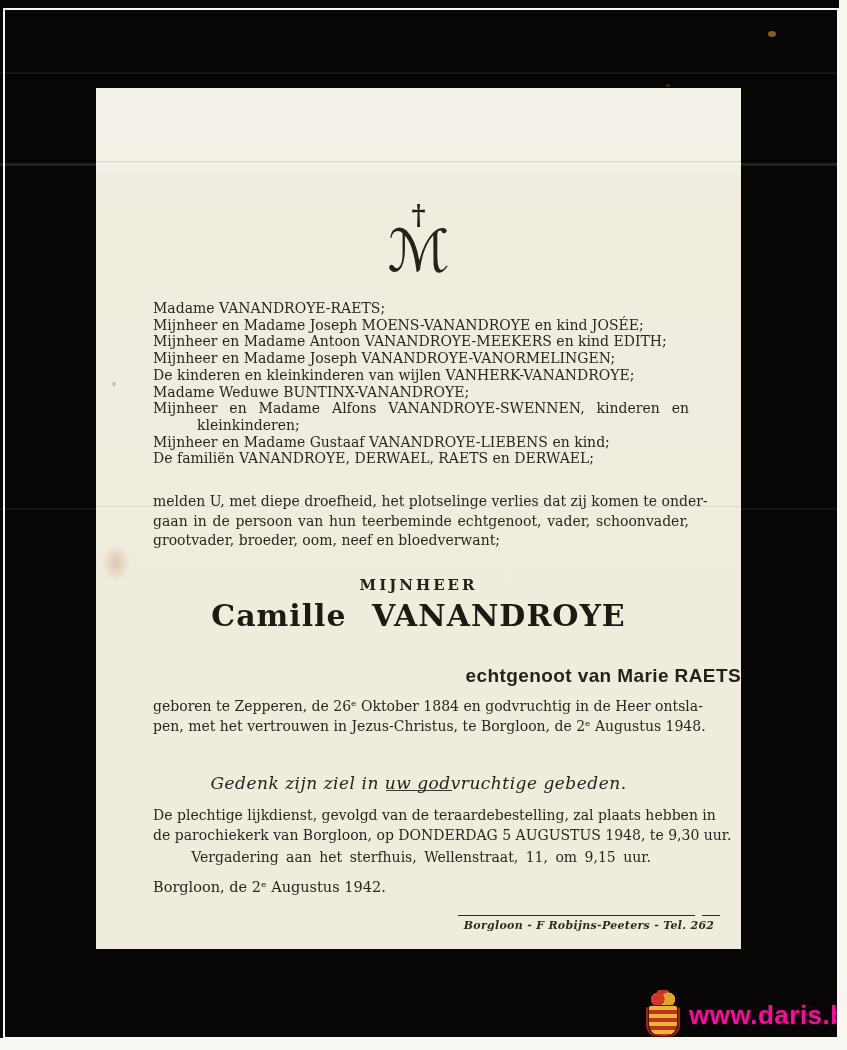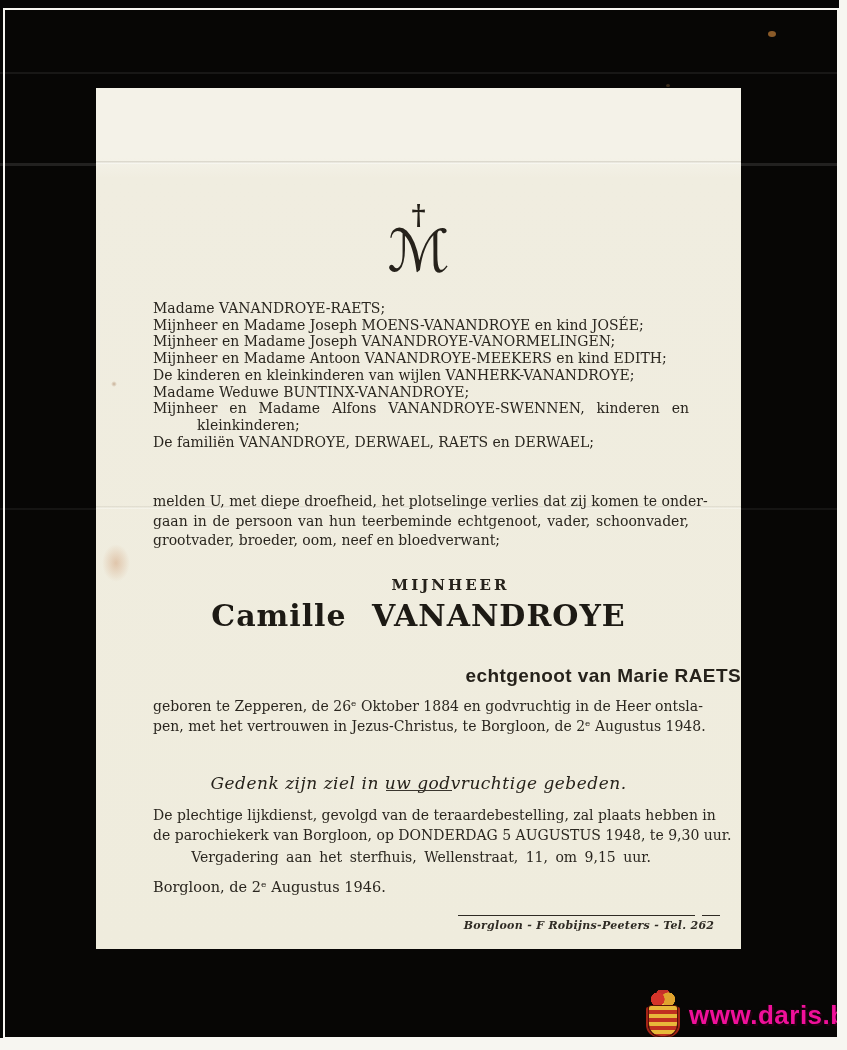--- a/index.html
+++ b/index.html
@@ -50,21 +50,21 @@
   .names div { white-space:nowrap; }
   .names .indent { padding-left:44px; }
   .jline { text-align:justify; text-align-last:justify; white-space:nowrap; }
 
   .para { position:absolute; left:57px; width:536px; font-size:14px; line-height:19.5px; }
   .announce { top:404px; }
   .life     { top:609px; }
   .service  { top:718px; }
 
   .mijnheer { position:absolute; top:488px; left:0; width:100%; text-align:center;
-              font-size:15px; letter-spacing:3px; font-weight:600; color:#26221b;margin-left:32px; }
+              font-size:15px; letter-spacing:3px; font-weight:600; color:#26221b; }
   .bigname  { position:absolute; top:510px; left:0; width:100%; text-align:center;
               font-size:30px; font-weight:bold; letter-spacing:1px; word-spacing:14px;
               color:#1d1a14; }
   .spouse   { position:absolute; top:577px; left:0; width:100%; text-align:right;
               font-family:"Liberation Sans", sans-serif; font-weight:bold;
               font-size:19px; letter-spacing:0.4px; color:#26221b; }
 
   .prayer { position:absolute; top:673px; left:0; width:100%; text-align:center;
             font-style:italic; font-size:17px; letter-spacing:0.5px; color:#26221b;margin-top:12px; }
   .prayer-rule { position:absolute; top:702px; left:50%; margin-left:-33px; width:66px;
@@ -118,26 +118,27 @@
     <div class="fold f2"></div>
     <div class="stain b1"></div>
     <div class="stain b2"></div>
 
     <div class="cross">†</div>
     <div class="monogram">ℳ</div>
 
     <div class="names">
       <div>Madame VANANDROYE-RAETS;</div>
       <div>Mijnheer en Madame Joseph MOENS-VANANDROYE en kind JOSÉE;</div>
+      <div>Mijnheer en Madame Antoon VANANDROYE-MEEKERS en kind EDITH;</div>
       <div>Mijnheer en Madame Joseph VANANDROYE-VANORMELINGEN;</div>
-      <div>Mijnheer en Madame Antoon VANANDROYE-MEEKERS en kind EDITH;</div>
       <div>De kinderen en kleinkinderen van wijlen VANHERK-VANANDROYE;</div>
       <div>Madame Weduwe BUNTINX-VANANDROYE;</div>
       <div class="jline">Mijnheer en Madame Alfons VANANDROYE-SWENNEN, kinderen en</div>
       <div class="indent">kleinkinderen;</div>
+      <div>Mijnheer en Madame Gustaaf VANANDROYE-LIEBENS en kind;</div>
       <div>De familiën VANANDROYE, DERWAEL, RAETS en DERWAEL;</div>
     </div>
 
     <div class="para announce">
       <div class="jline">melden U, met diepe droefheid, het plotselinge verlies dat zij komen te onder-</div>
       <div class="jline">gaan in de persoon van hun teerbeminde echtgenoot, vader, schoonvader,</div>
       <div>grootvader, broeder, oom, neef en bloedverwant;</div>
     </div>
 
     <div class="mijnheer">MIJNHEER</div>
@@ -151,21 +152,21 @@
 
     <div class="prayer">Gedenk zijn ziel in uw godvruchtige gebeden.</div>
     <div class="prayer-rule"></div>
 
     <div class="para service">
       <div class="jline">De plechtige lijkdienst, gevolgd van de teraardebestelling, zal plaats hebben in</div>
       <div class="jline">de parochiekerk van Borgloon, op DONDERDAG 5 AUGUSTUS 1948, te 9,30 uur.</div>
     </div>
 
     <div class="gathering">Vergadering aan het sterfhuis, Wellenstraat, 11, om 9,15 uur.</div>
-    <div class="dateline">Borgloon, de 2ᵉ Augustus 1946.</div>
+    <div class="dateline">Borgloon, de 2ᵉ Augustus 1942.</div>
 
     <div class="printer">
       <div class="printer-rule">
         <div class="long"></div>
           <div class="gap"></div>
           <div class="short"></div>
       </div>
       <div class="printer-text">Borgloon - F Robijns-Peeters - Tel. 262</div>
     </div>
   </div>

